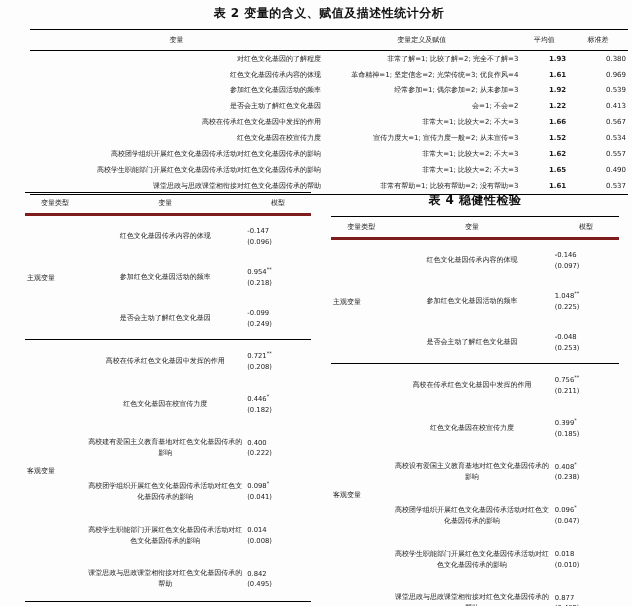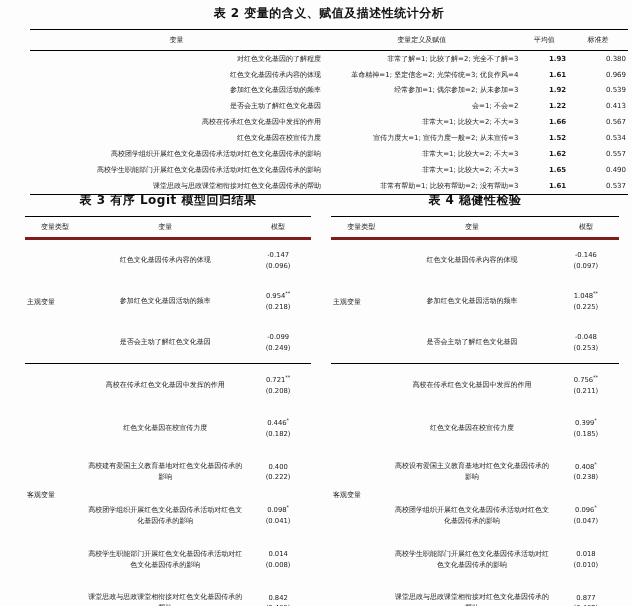--- a/index.html
+++ b/index.html
@@ -28,21 +28,21 @@
   .reg thead tr{border-top:1.6px solid #000;border-bottom:3px solid #7f1d1d;}
   .reg tbody.g1{border-bottom:1px solid #000;}
   .reg tbody.g2{border-bottom:1.6px solid #000;}
   .reg .c-type{width:21%;}
   .reg .c-var{width:56%;}
   .reg .c-val{width:23%;}
   .reg td{vertical-align:middle;}
   .reg .type-cell{text-align:left;padding-left:2px;}
   .reg .var-cell{text-align:center;line-height:1.55;padding-top:10px;padding-bottom:10px;}
   .reg tbody.g2 .var-cell,.reg tbody.g2 .val-cell{padding-top:11px;padding-bottom:11px;}
-  .reg .val-cell{text-align:center;font-size:6.8px;line-height:1.55;padding-top:10px;padding-bottom:10px;}
+  .reg .val-cell{text-align:left;font-size:6.8px;line-height:1.55;padding-top:10px;padding-bottom:10px;}
   .reg sup{font-size:5px;line-height:0;}
 </style>
 </head>
 <body>
 
 <div class="page">
 
   <div id="t2-wrap">
     <div class="tbl-title">表 2 变量的含义、赋值及描述性统计分析</div>
     <table id="t2">
@@ -113,21 +113,20 @@
             <td class="c-variable">课堂思政与思政课堂相衔接对红色文化基因传承的帮助</td>
             <td class="c-definition">非常有帮助=1; 比较有帮助=2; 没有帮助=3</td>
             <td class="c-mean">1.61</td>
             <td class="c-sd">0.537</td>
           </tr>
         </tbody>
     </table>
   </div>
 
   <div id="t3-wrap" class="reg-wrap">
-    <div class="tbl-title">表 3 有序 Logit 模型回归结果</div>
     <table class="reg" id="t3">
       <colgroup>
           <col class="c-type">
           <col class="c-var">
           <col class="c-val">
         </colgroup>
       <thead>
         <tr>
           <th>变量类型</th>
           <th>变量</th>

